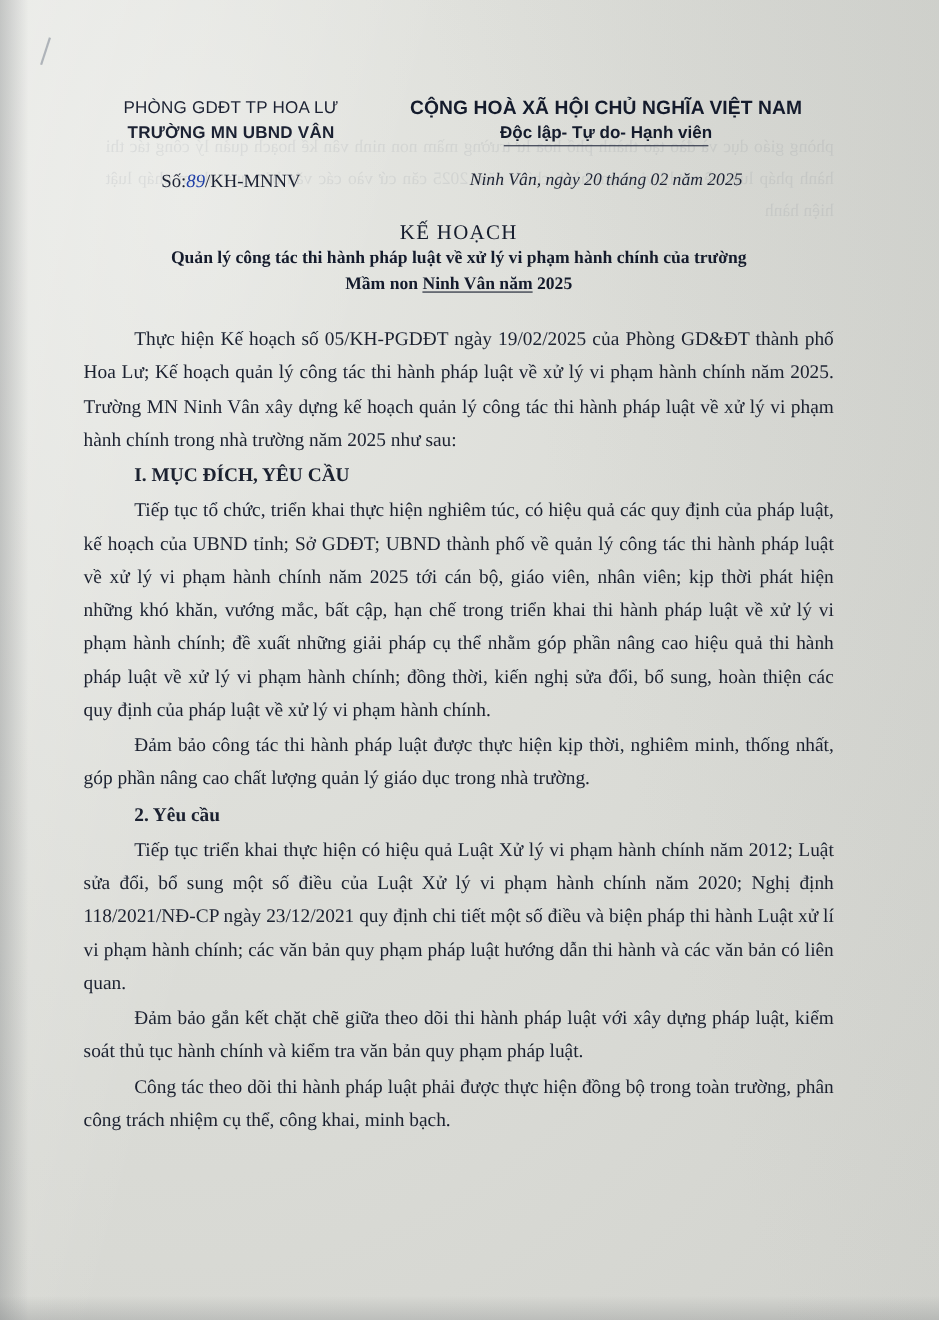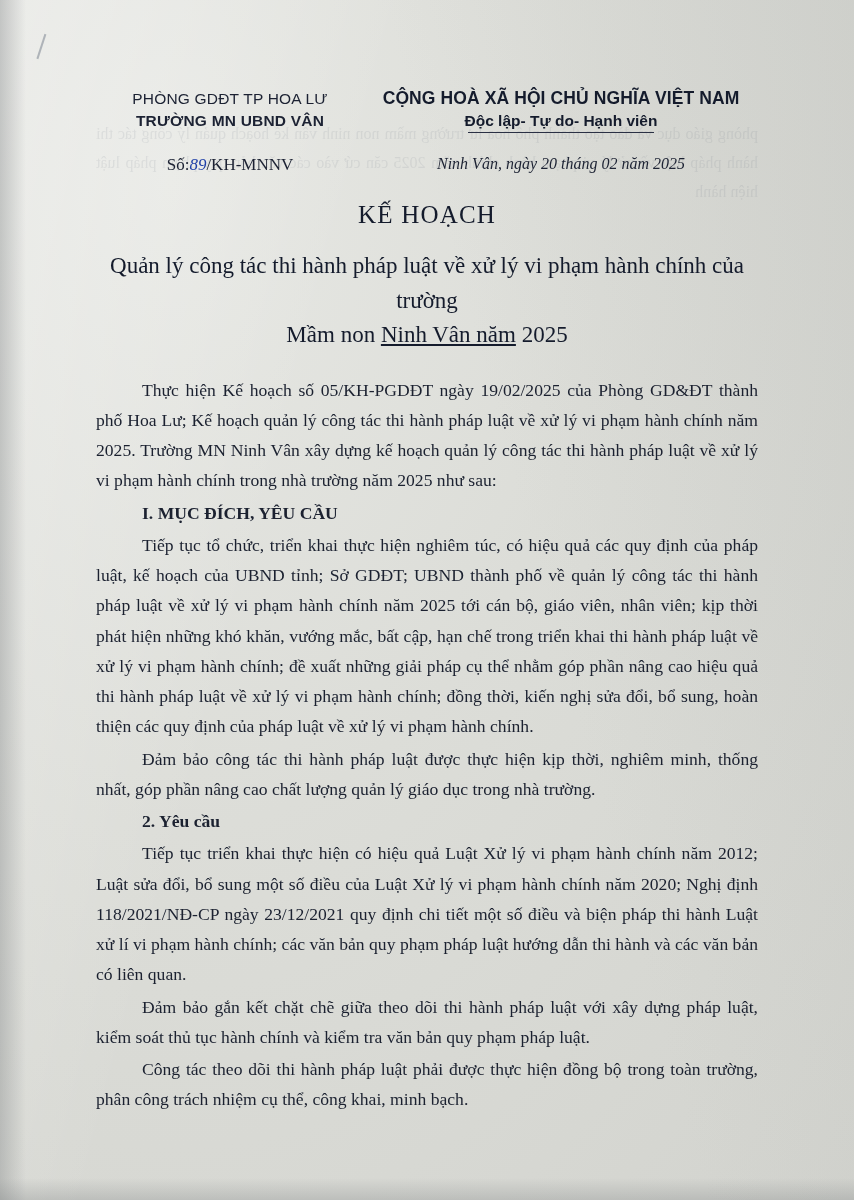--- a/index.html
+++ b/index.html
@@ -28,21 +28,21 @@
     content: "";
     position: absolute;
     inset: 0;
     background:
       linear-gradient(105deg, rgba(255,255,255,0.35) 0%, rgba(255,255,255,0.0) 35%),
       linear-gradient(255deg, rgba(190,192,188,0.35) 0%, rgba(255,255,255,0.0) 40%);
     pointer-events: none;
   }
   .content {
     position: relative;
-    padding: 70px 96px 0 96px;
+    padding: 70px 96px 0 76px;
     color: #1d2230;
   }
   .header {
     display: flex;
     align-items: flex-start;
     justify-content: flex-start;
     margin-top: 18px;
   }
   .org-left {
     width: 268px;
@@ -99,29 +99,29 @@
     text-align: center;
     font-style: italic;
     font-size: 16px;
     color: #1c2233;
   }
   .title-block {
     text-align: center;
     margin-top: 26px;
   }
   .title-main {
-    font-size: 25px;
+    font-size: 19px;
     letter-spacing: 1.2px;
     color: #141b2c;
   }
   .title-sub {
-    font-weight: 400;
-    font-size: 23px;
+    font-weight: 700;
+    font-size: 16px;
     line-height: 1.5;
-    margin-top: 20px;
+    margin-top: 0;
     color: #141b2c;
   }
   .title-sub .underlined {
     text-decoration: underline;
     text-underline-offset: 2px;
   }
   .body {
     margin-top: 22px;
     font-size: 17.6px;
     line-height: 1.72;

